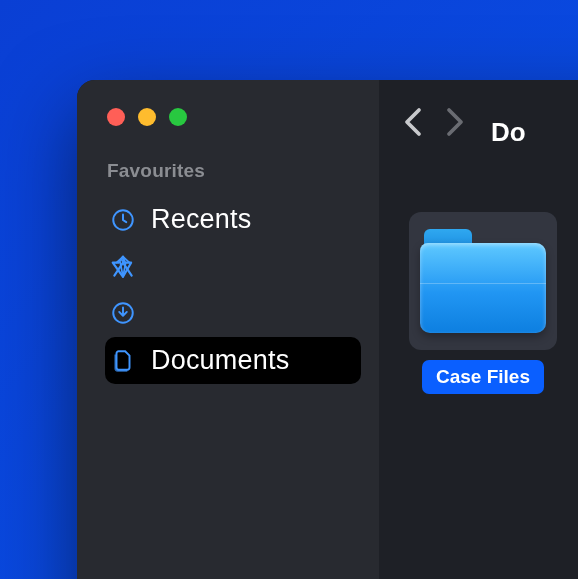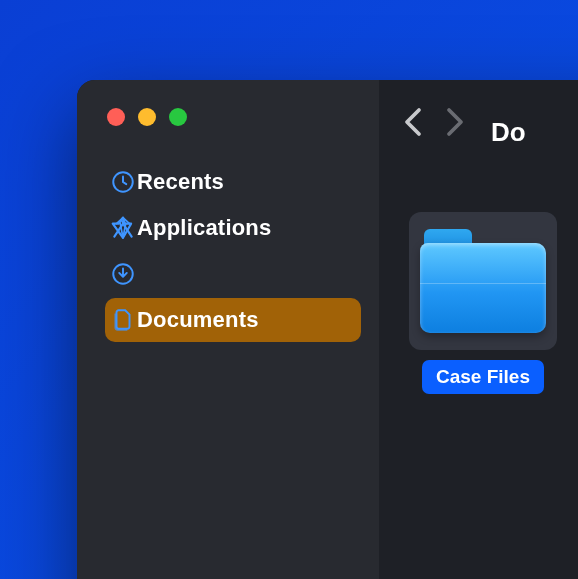--- a/index.html
+++ b/index.html
@@ -53,30 +53,31 @@
       letter-spacing: 0.2px;
     }
     .sidebar-items {
       display: flex;
       flex-direction: column;
       gap: 2px;
     }
     .sidebar-item {
       display: flex;
       align-items: center;
+      gap: 14px;
       padding: 8px 12px 8px 4px;
       border-radius: 10px;
       color: #ffffff;
-      font-size: 22px;
-      font-weight: 700;
+      font-size: 27px;
+      font-weight: 400;
       cursor: pointer;
       letter-spacing: 0.2px;
     }
     .sidebar-item.active {
-      background: #a16207;
+      background: #000000;
       align-items: center;
     }
     .sidebar-icon {
       width: 28px;
       height: 28px;
       display: flex;
       align-items: center;
       justify-content: center;
       flex-shrink: 0;
     }
@@ -175,20 +176,21 @@
 </head>
 <body>
 
 <div class="window">
   <div class="sidebar">
     <div class="traffic-lights">
       <div class="traffic-light tl-close"></div>
       <div class="traffic-light tl-min"></div>
       <div class="traffic-light tl-max"></div>
     </div>
+    <div class="section-header">Favourites</div>
     <div class="sidebar-items">
 
       <div class="sidebar-item">
         <span class="sidebar-icon">
           <svg viewBox="0 0 24 24" fill="none" stroke="#3f95ff" stroke-width="1.8">
             <circle cx="12" cy="12" r="9"></circle>
             <path d="M12 7v5l3 2" stroke-linecap="round"></path>
           </svg>
         </span>
         <span>Recents</span>
@@ -197,21 +199,20 @@
       <div class="sidebar-item">
         <span class="sidebar-icon">
           <svg viewBox="0 0 24 24" fill="#3f95ff">
             <path d="M12 3 L14 9 L20 9 L12 21 L4 9 L10 9 Z" opacity="0"></path>
             <path d="M12 2.5l1.8 5.5h5.7L12 21 2.5 8h5.7L12 2.5z" fill="none" stroke="#3f95ff" stroke-width="2" stroke-linejoin="round"></path>
             <path d="M6 8 L12 2.5 L18 8 M9.5 8 L12 21 M14.5 8 L12 21" fill="none" stroke="#3f95ff" stroke-width="1.6" stroke-linecap="round"></path>
             <path d="M4 20 L12 8 L20 20" fill="none" stroke="#3f95ff" stroke-width="2" stroke-linecap="round" stroke-linejoin="round"></path>
             <circle cx="12" cy="6" r="1.5" fill="#3f95ff"></circle>
           </svg>
         </span>
-        <span>Applications</span>
       </div>
 
       <div class="sidebar-item">
         <span class="sidebar-icon">
           <svg viewBox="0 0 24 24" fill="none" stroke="#3f95ff" stroke-width="1.8">
             <circle cx="12" cy="12" r="9"></circle>
             <path d="M12 7v7M8.5 11L12 14.5 15.5 11" stroke-linecap="round" stroke-linejoin="round"></path>
           </svg>
         </span>
       </div>

